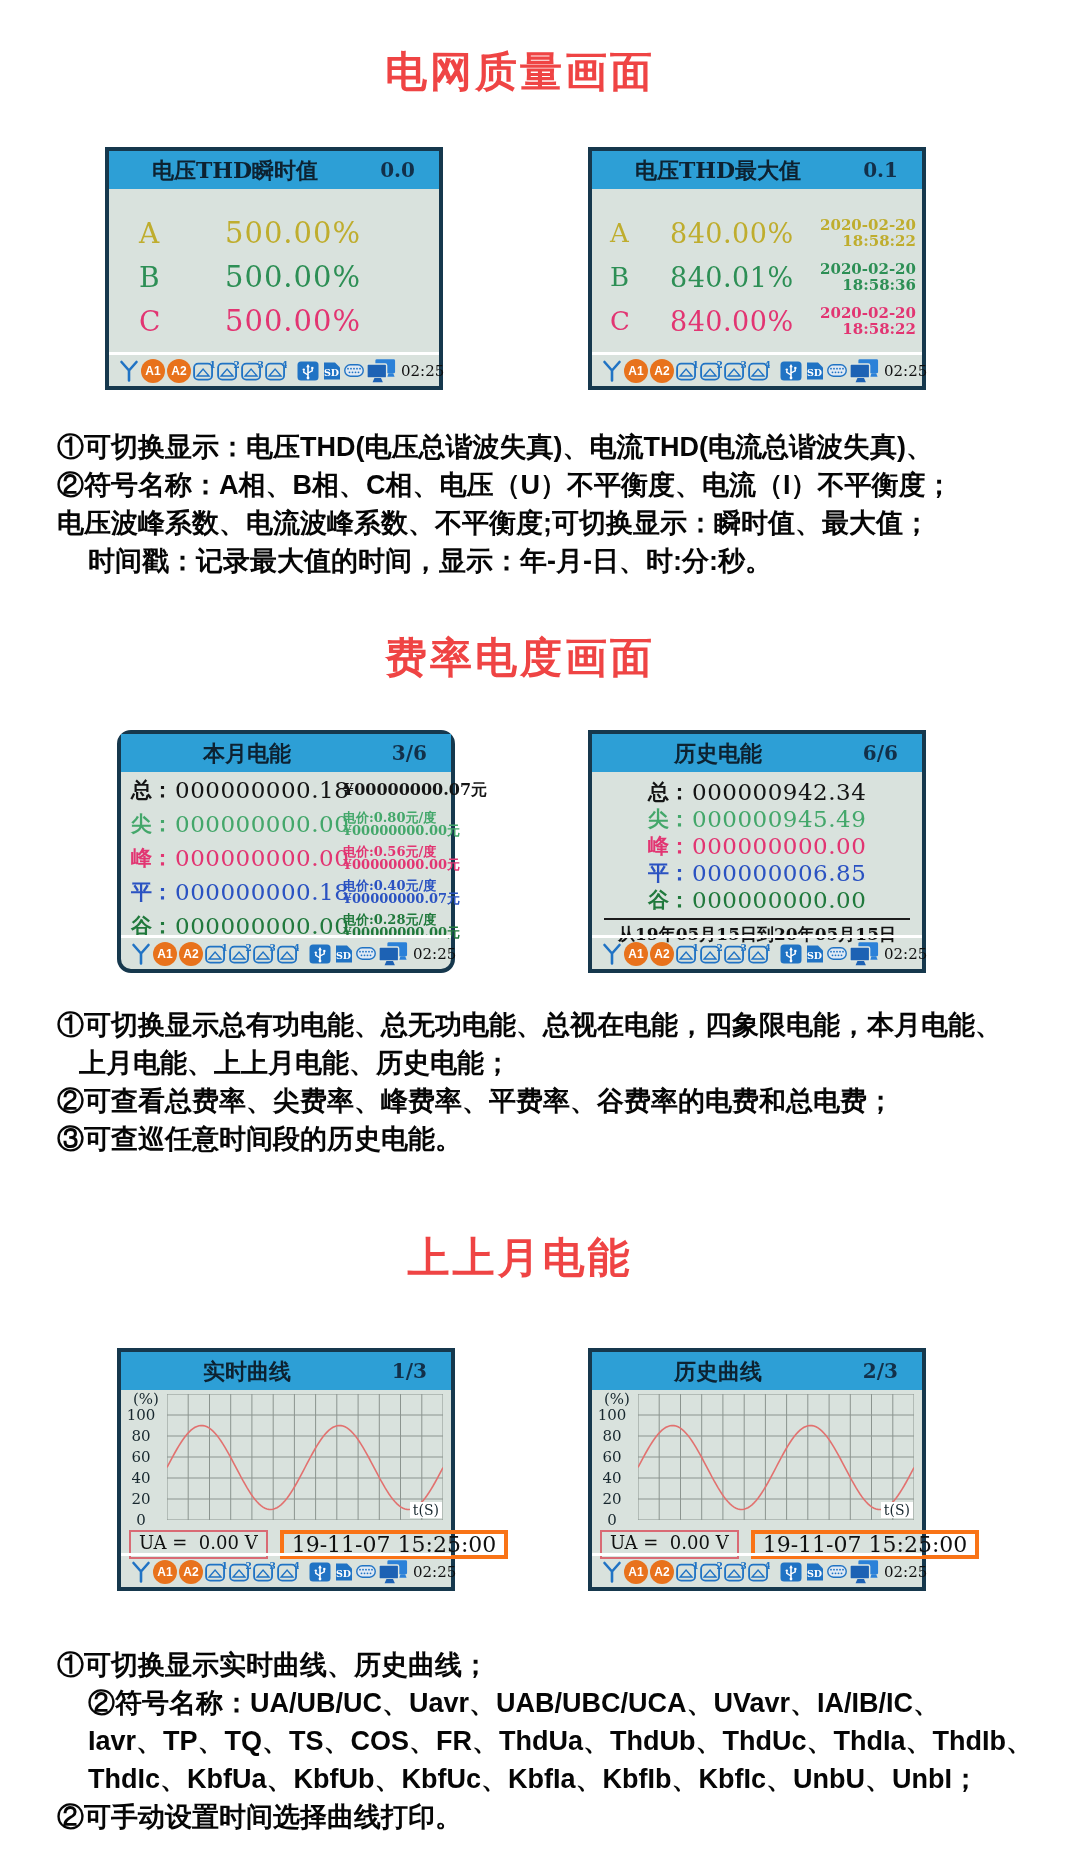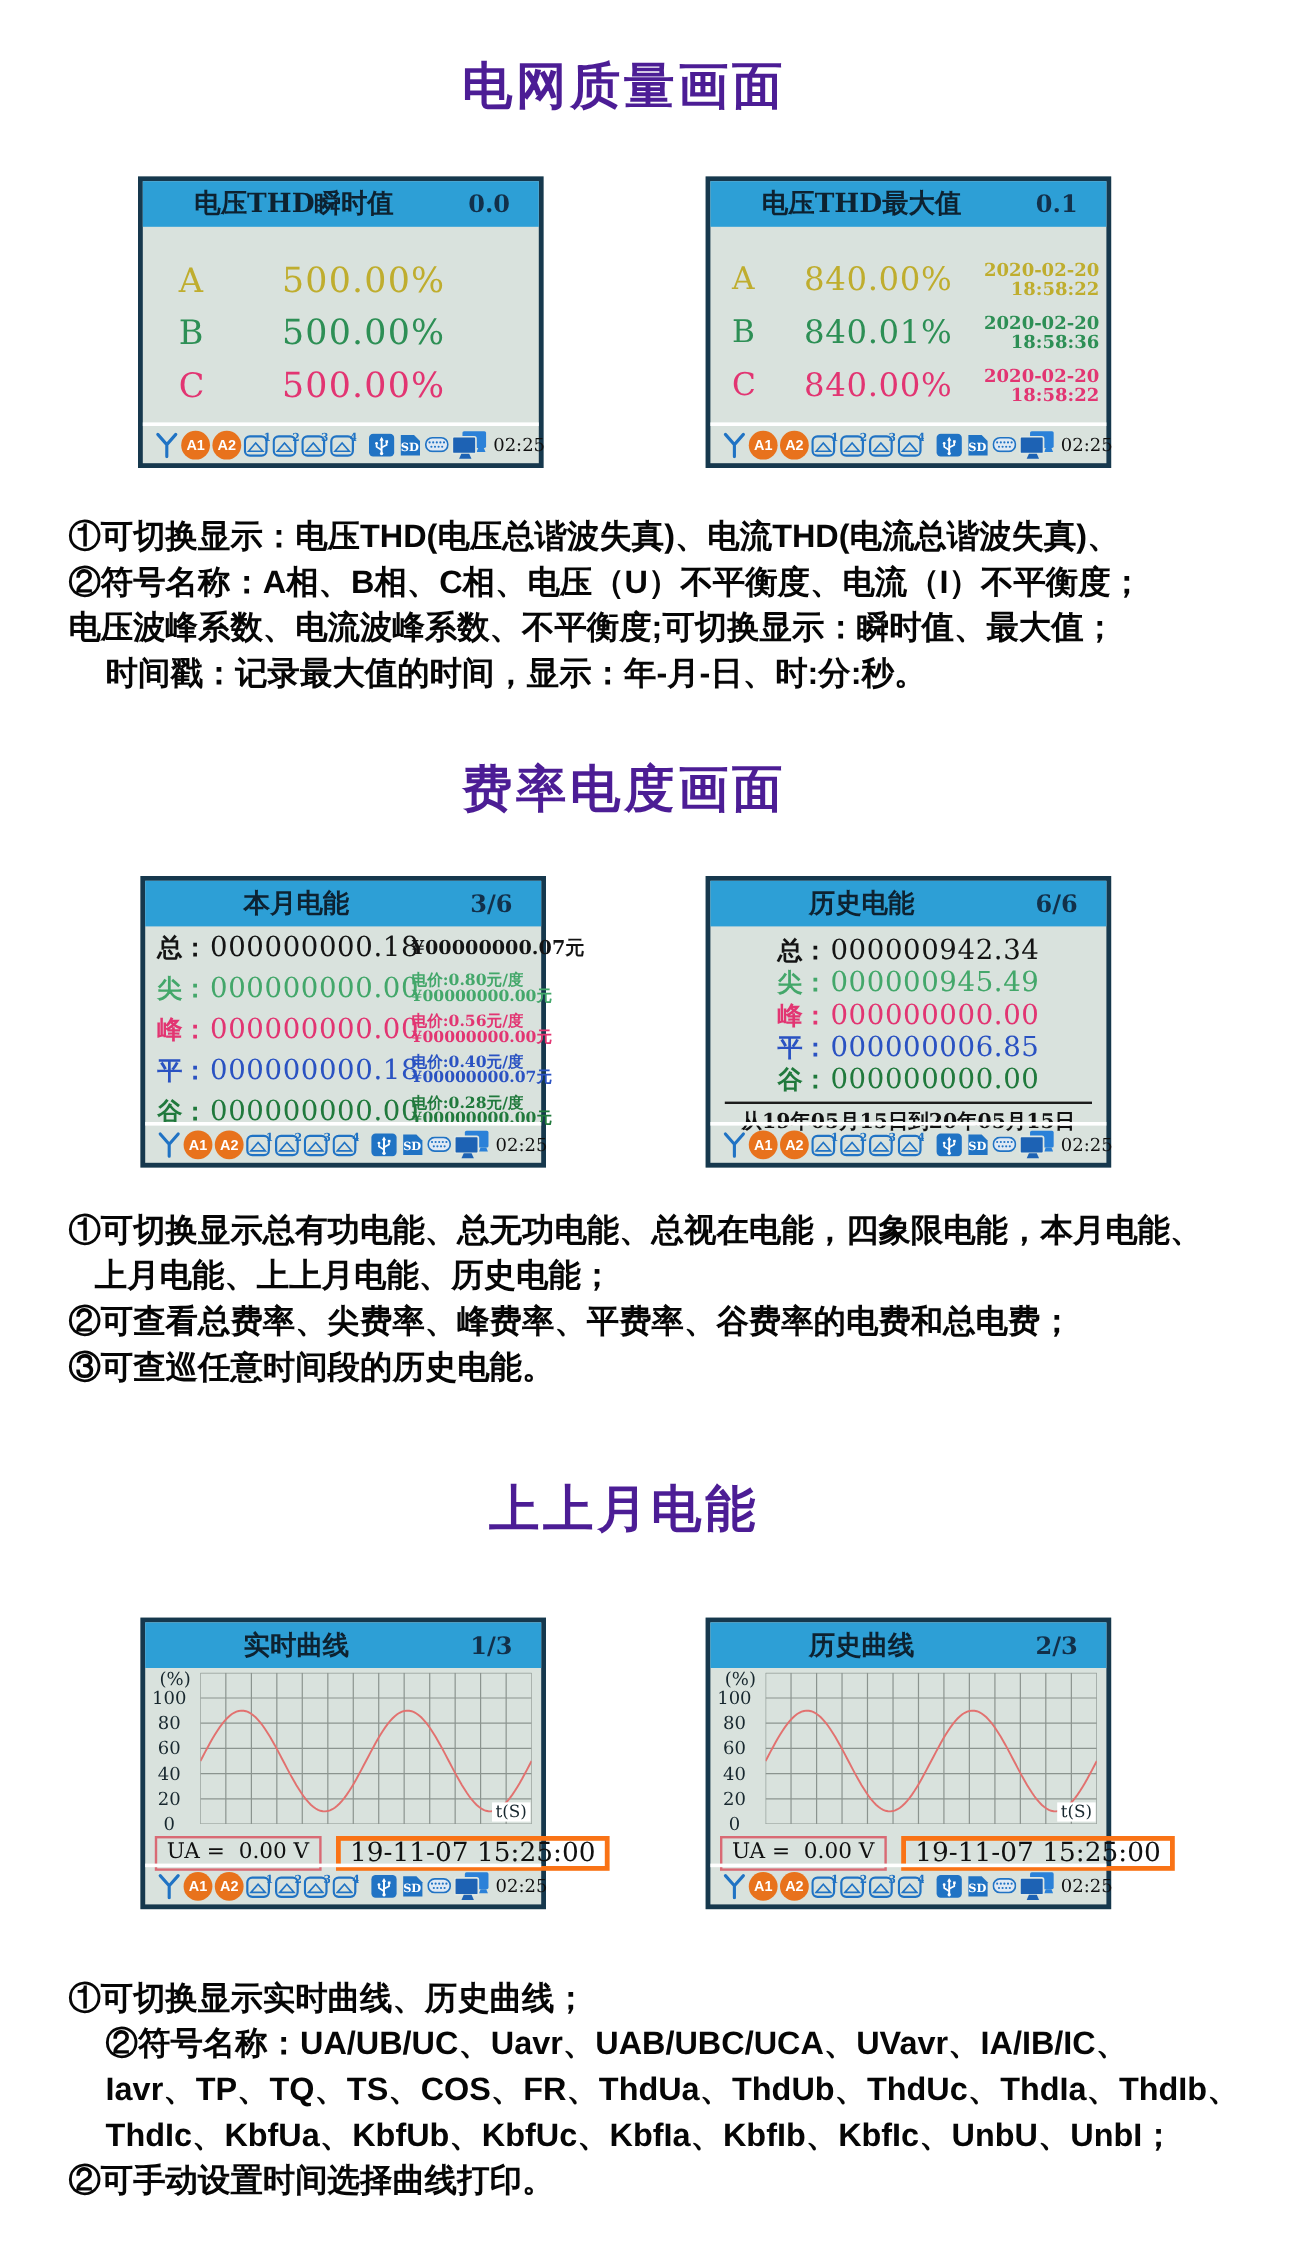--- a/index.html
+++ b/index.html
@@ -1,21 +1,21 @@
 <!DOCTYPE html>
 <html><head>
 <meta charset="utf-8">
 <style>
   * { margin:0; padding:0; box-sizing:border-box; }
   html,body { background:#ffffff; }
   body { font-family:"Liberation Sans", sans-serif; }
   .page { position:relative; width:1080px; height:1874px; background:#fff; overflow:hidden; }
 
   .section-title { position:absolute; left:0; width:1040px; text-align:center;
-    font-size:42px; font-weight:700; color:#4c1d95; letter-spacing:3px; }
+    font-size:42px; font-weight:700; color:#ef4444; letter-spacing:3px; }
 
   .notes { position:absolute; left:57px; width:995px; font-size:27px; font-weight:700;
     color:#060606; line-height:38px; }
   .note-line { white-space:nowrap; }
   .note-line.indent { padding-left:31px; }
   .note-line.indent-sm { padding-left:22px; }
 
   
   .screen { position:absolute; width:338px; height:243px; background:#d9e2dd;
     border:4px solid #16384d; font-family:"DejaVu Serif", serif; }
@@ -74,21 +74,21 @@
   .dt-box { border:4px solid #f97316; font-size:22px; line-height:21px; padding:0 8px;
     flex:1; text-align:center; color:#101010; white-space:nowrap; }
 </style>
 </head>
 <body>
 
 <div class="page">
 
   <div class="section-title" style="top:44px;">电网质量画面</div>
 
-  <div class="screen" style="left:115px; top:147px;">
+  <div class="screen" style="left:105px; top:147px;">
     <div class="screen-header">
       <span class="hdr-title">电压THD瞬时值</span>
       <span class="hdr-value">0.0</span>
     </div>
     <div class="screen-body thd-body">
       <div class="thd-row" style="color: rgb(191, 173, 46);">
         <span class="phase">A</span>
         <span class="val">500.00%</span>
       </div>
       <div class="thd-row" style="color: rgb(45, 143, 85);">
@@ -297,21 +297,21 @@
 
   <div class="notes" style="top:428px;">
     <div class="note-line">①可切换显示：电压THD(电压总谐波失真)、电流THD(电流总谐波失真)、</div>
     <div class="note-line">②符号名称：A相、B相、C相、电压（U）不平衡度、电流（I）不平衡度；</div>
     <div class="note-line">电压波峰系数、电流波峰系数、不平衡度;可切换显示：瞬时值、最大值；</div>
     <div class="note-line indent">时间戳：记录最大值的时间，显示：年-月-日、时:分:秒。</div>
   </div>
 
   <div class="section-title" style="top:630px;">费率电度画面</div>
 
-  <div class="screen" style="left:117px; top:730px;">
+  <div class="screen" style="left:117px; top:730px;border-radius:14px;">
     <div class="screen-header">
       <span class="hdr-title">本月电能</span>
       <span class="hdr-value">3/6</span>
     </div>
     <div class="screen-body en-body">
       <div class="en-row" style="color: rgb(20, 20, 20);">
         <span class="lab">总：</span>
         <span class="val">000000000.18</span>
         <span class="en-side total">¥00000000.07元</span>
       </div>

